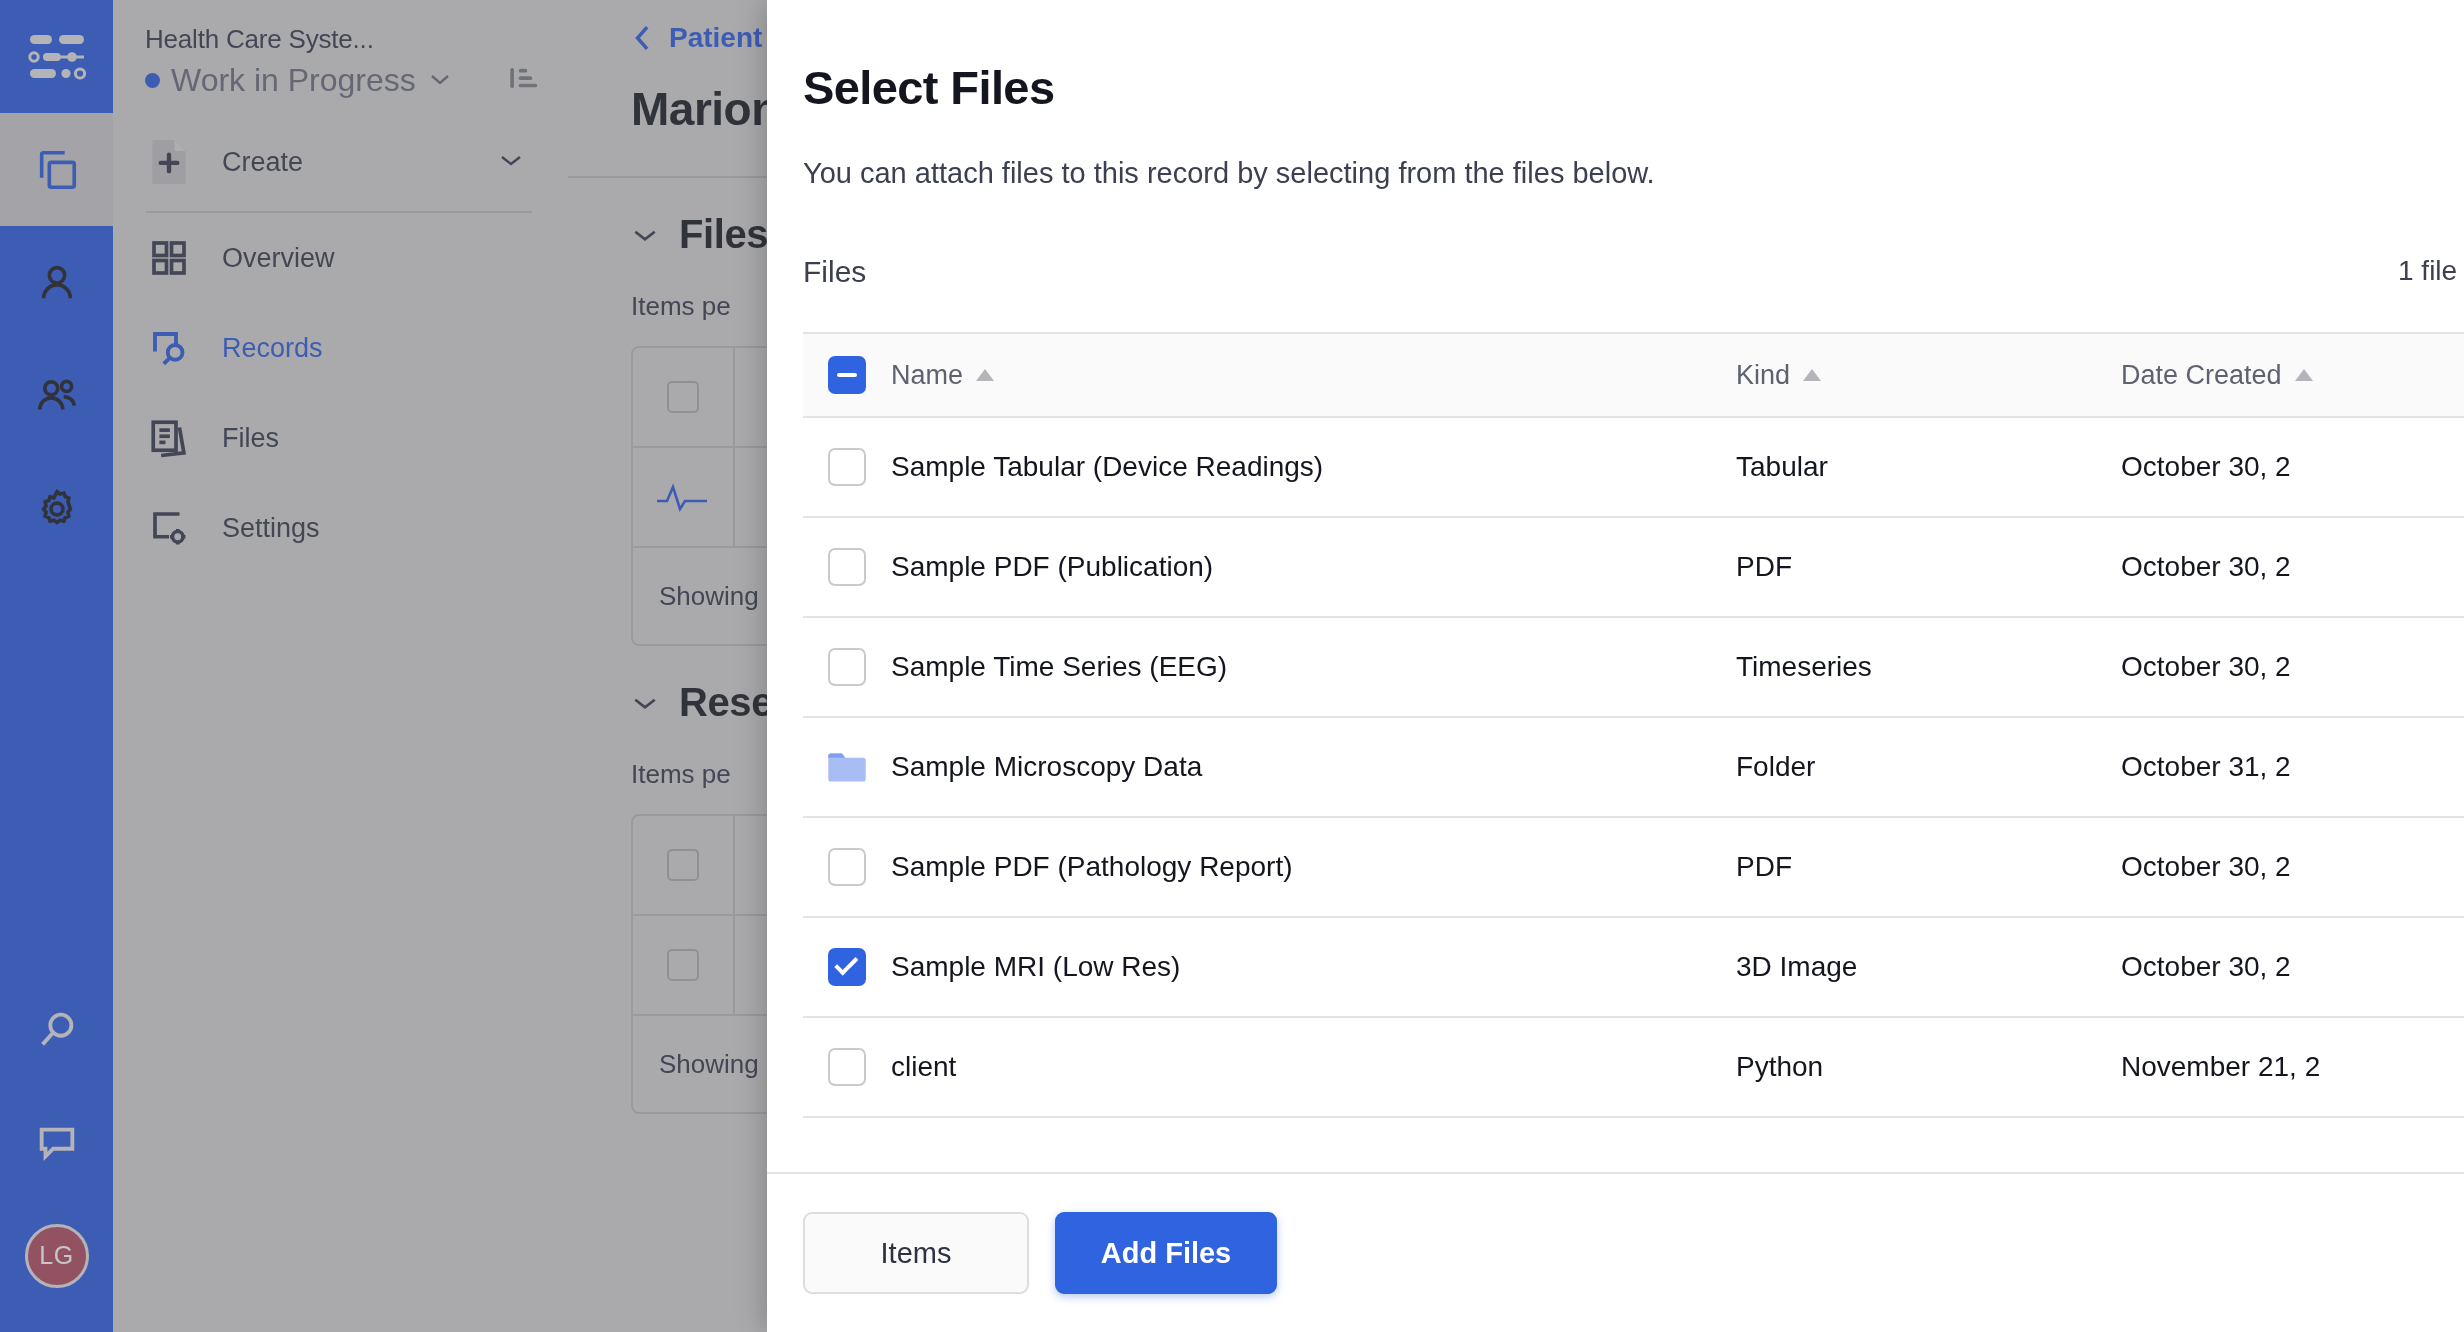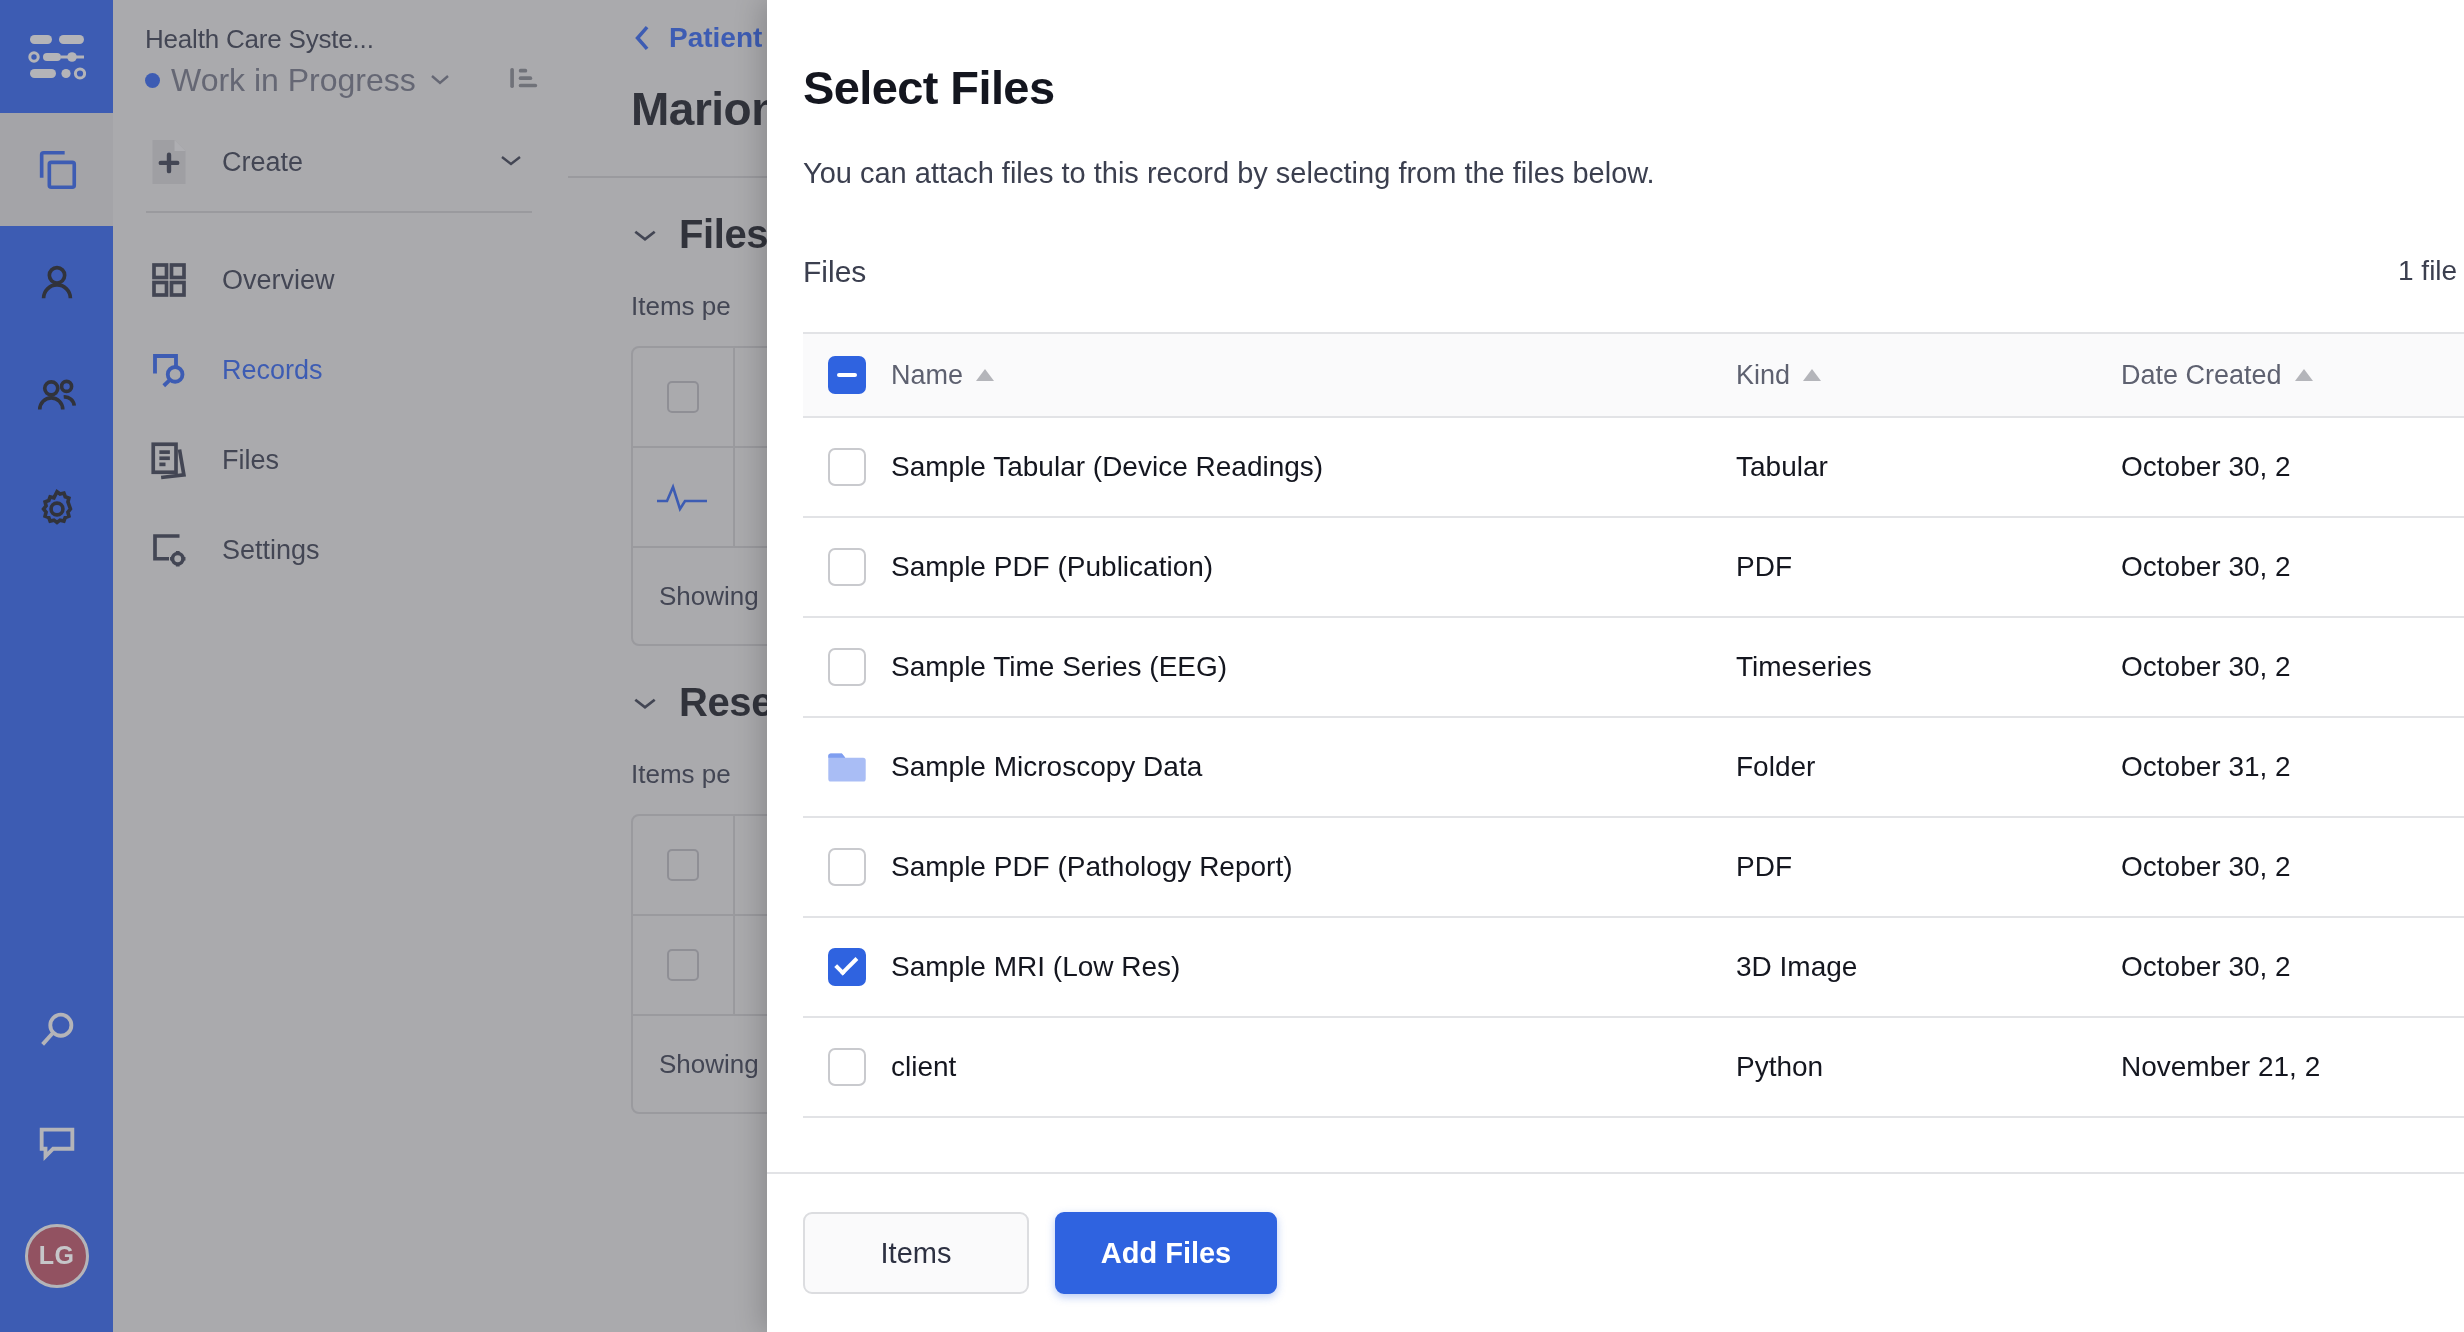--- a/index.html
+++ b/index.html
@@ -34,21 +34,21 @@
     width: 113px; height: 113px;
     display: flex; align-items: center; justify-content: center;
     cursor: pointer;
   }
   .rail-btn.inactive { background: #b8b8bb; }
   .rail-spacer { flex: 1 1 auto; }
   .rail-bottom { padding-bottom: 20px; display:flex; flex-direction:column; align-items:center;}
   .avatar {
     width: 64px; height: 64px; border-radius: 50%;
     background: #9e4355; border: 3px solid #cfcfd2;
-    color: #e8e8ea; font-size: 25px; font-weight: 700;
+    color: #e8e8ea; font-size: 25px; font-weight: 400;
     display: flex; align-items: center; justify-content: center;
     letter-spacing: .5px;
   }
 
   
   .nav-panel {
     width: 455px; flex: 0 0 455px;
     background: #c0c0c2;
     display: flex; flex-direction: column;
     padding-top: 22px;
@@ -70,21 +70,21 @@
     padding: 40px 0 0 33px;
   }
   .create-label { font-size: 27px; color: #2d3142; }
   .create-chev { margin-left: auto; margin-right: 44px; }
 
   .nav-divider {
     height: 2px; background: #a9a9ad;
     margin: 26px 36px 0 33px;
   }
 
-  .nav-items { padding-top: 22px; }
+  .nav-items { }
   .nav-item {
     display: flex; align-items: center; gap: 30px;
     padding: 22px 0 22px 33px;
     cursor: pointer;
   }
   .nav-item .lbl { font-size: 27px; color: #2d3142; }
   .nav-item.active .lbl { color: #2551ca; }
   .nav-ico { width: 46px; height: 46px; display:flex; align-items:center; justify-content:center; }
 
   

